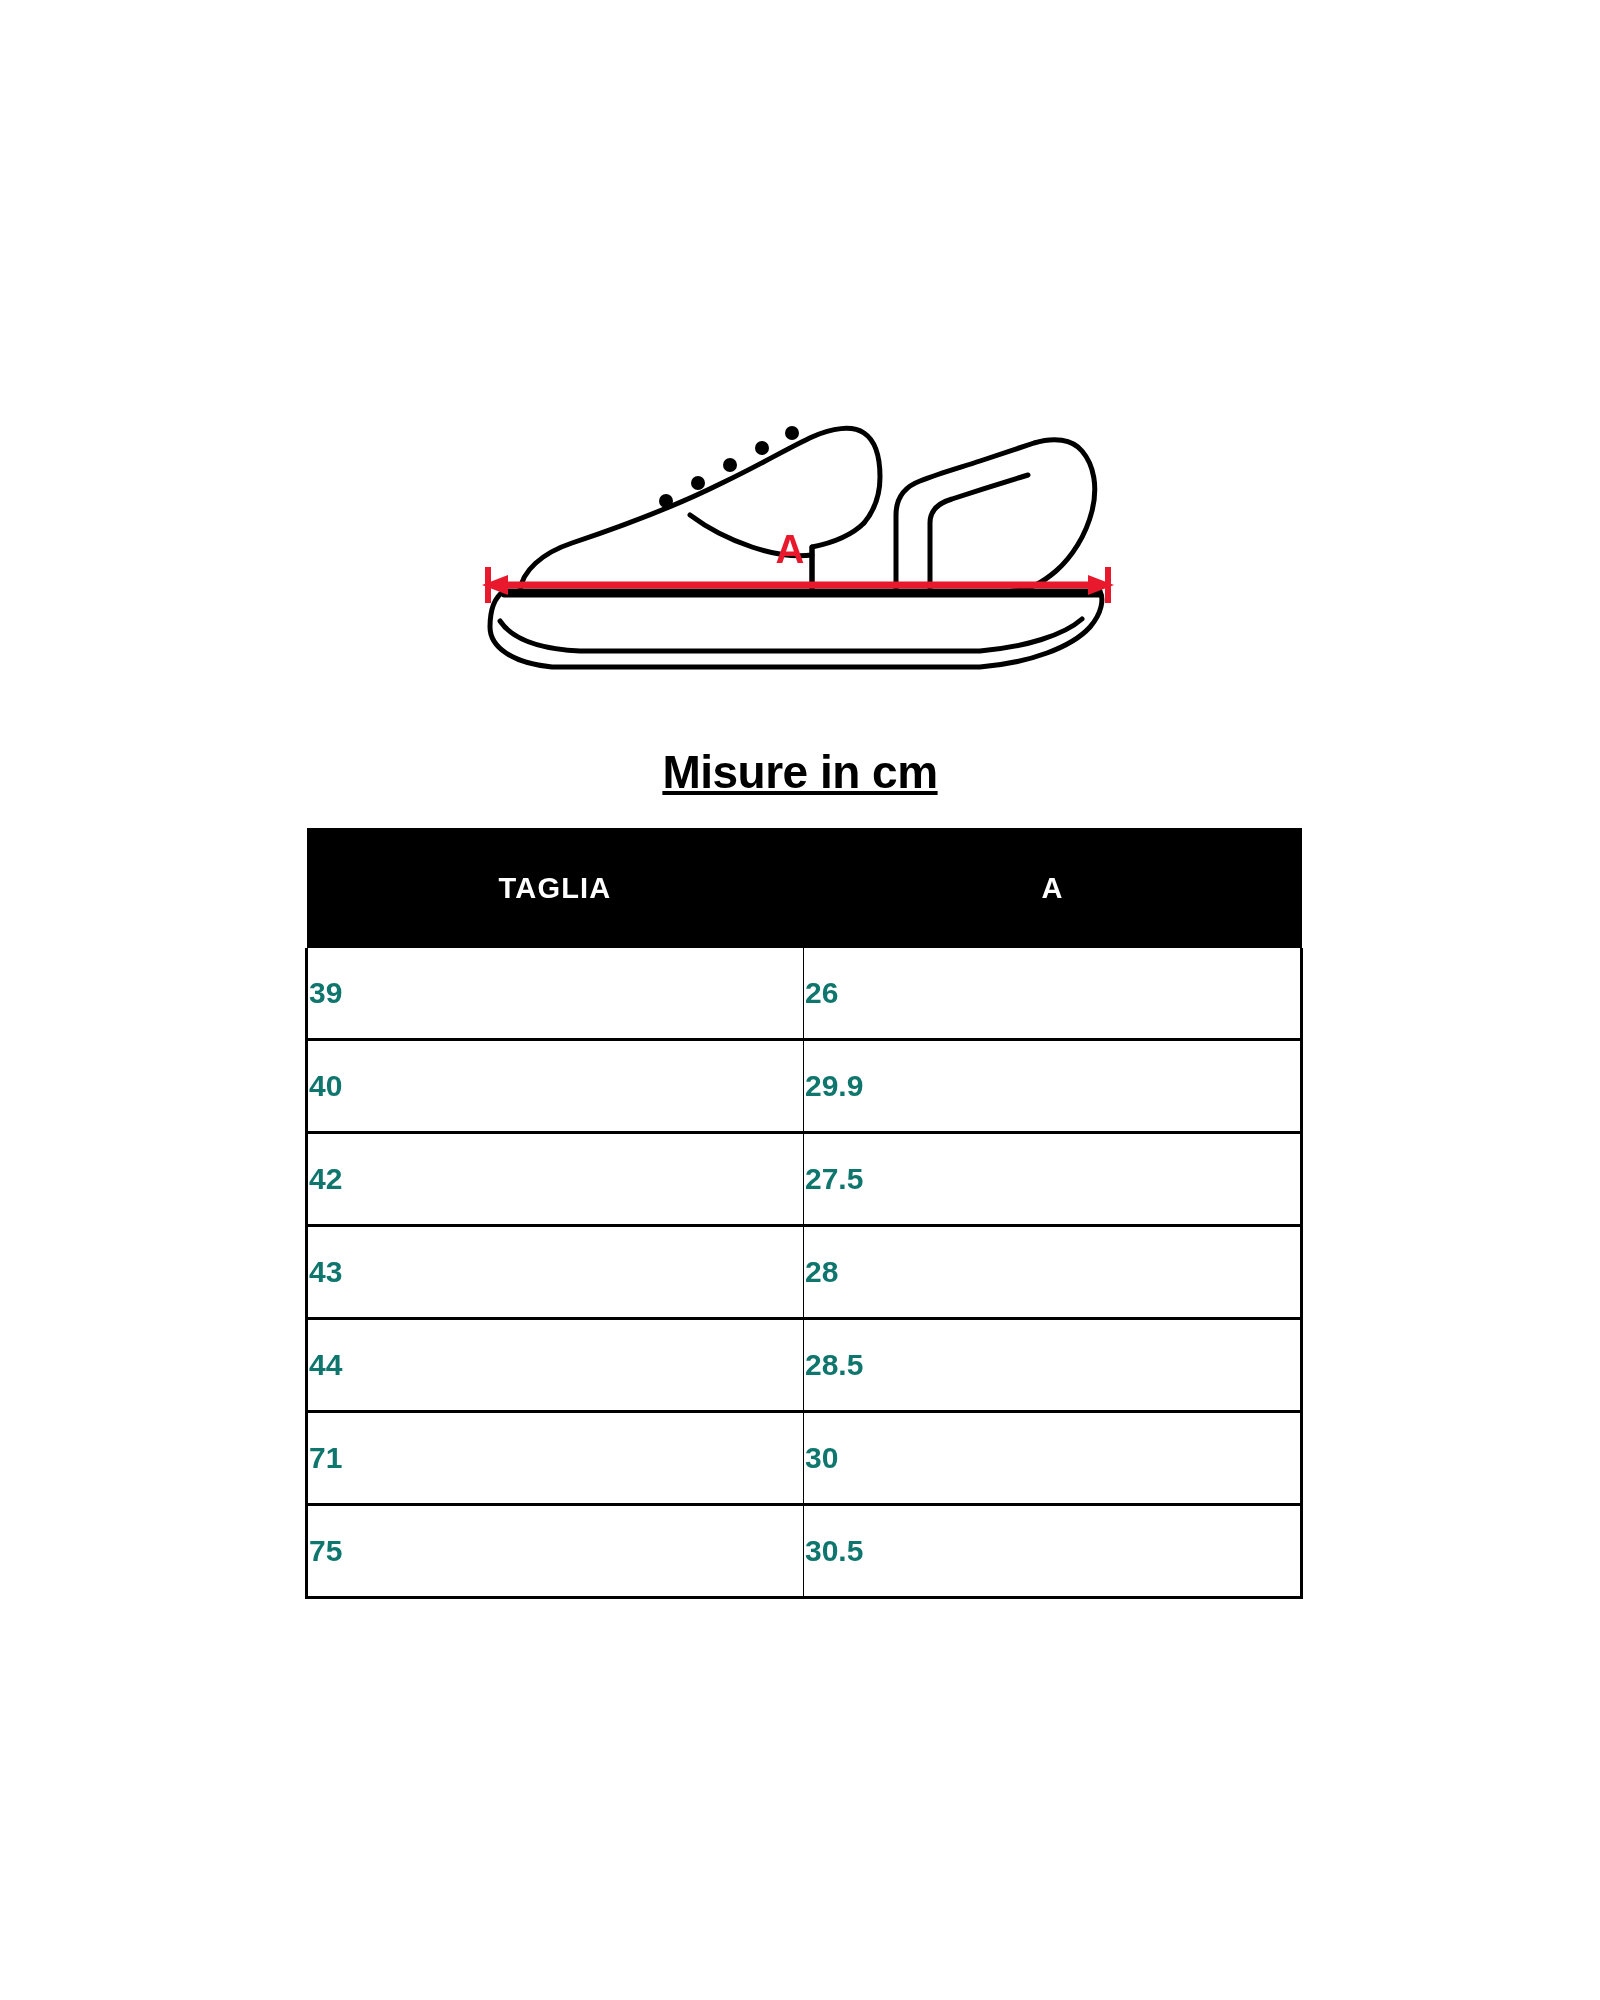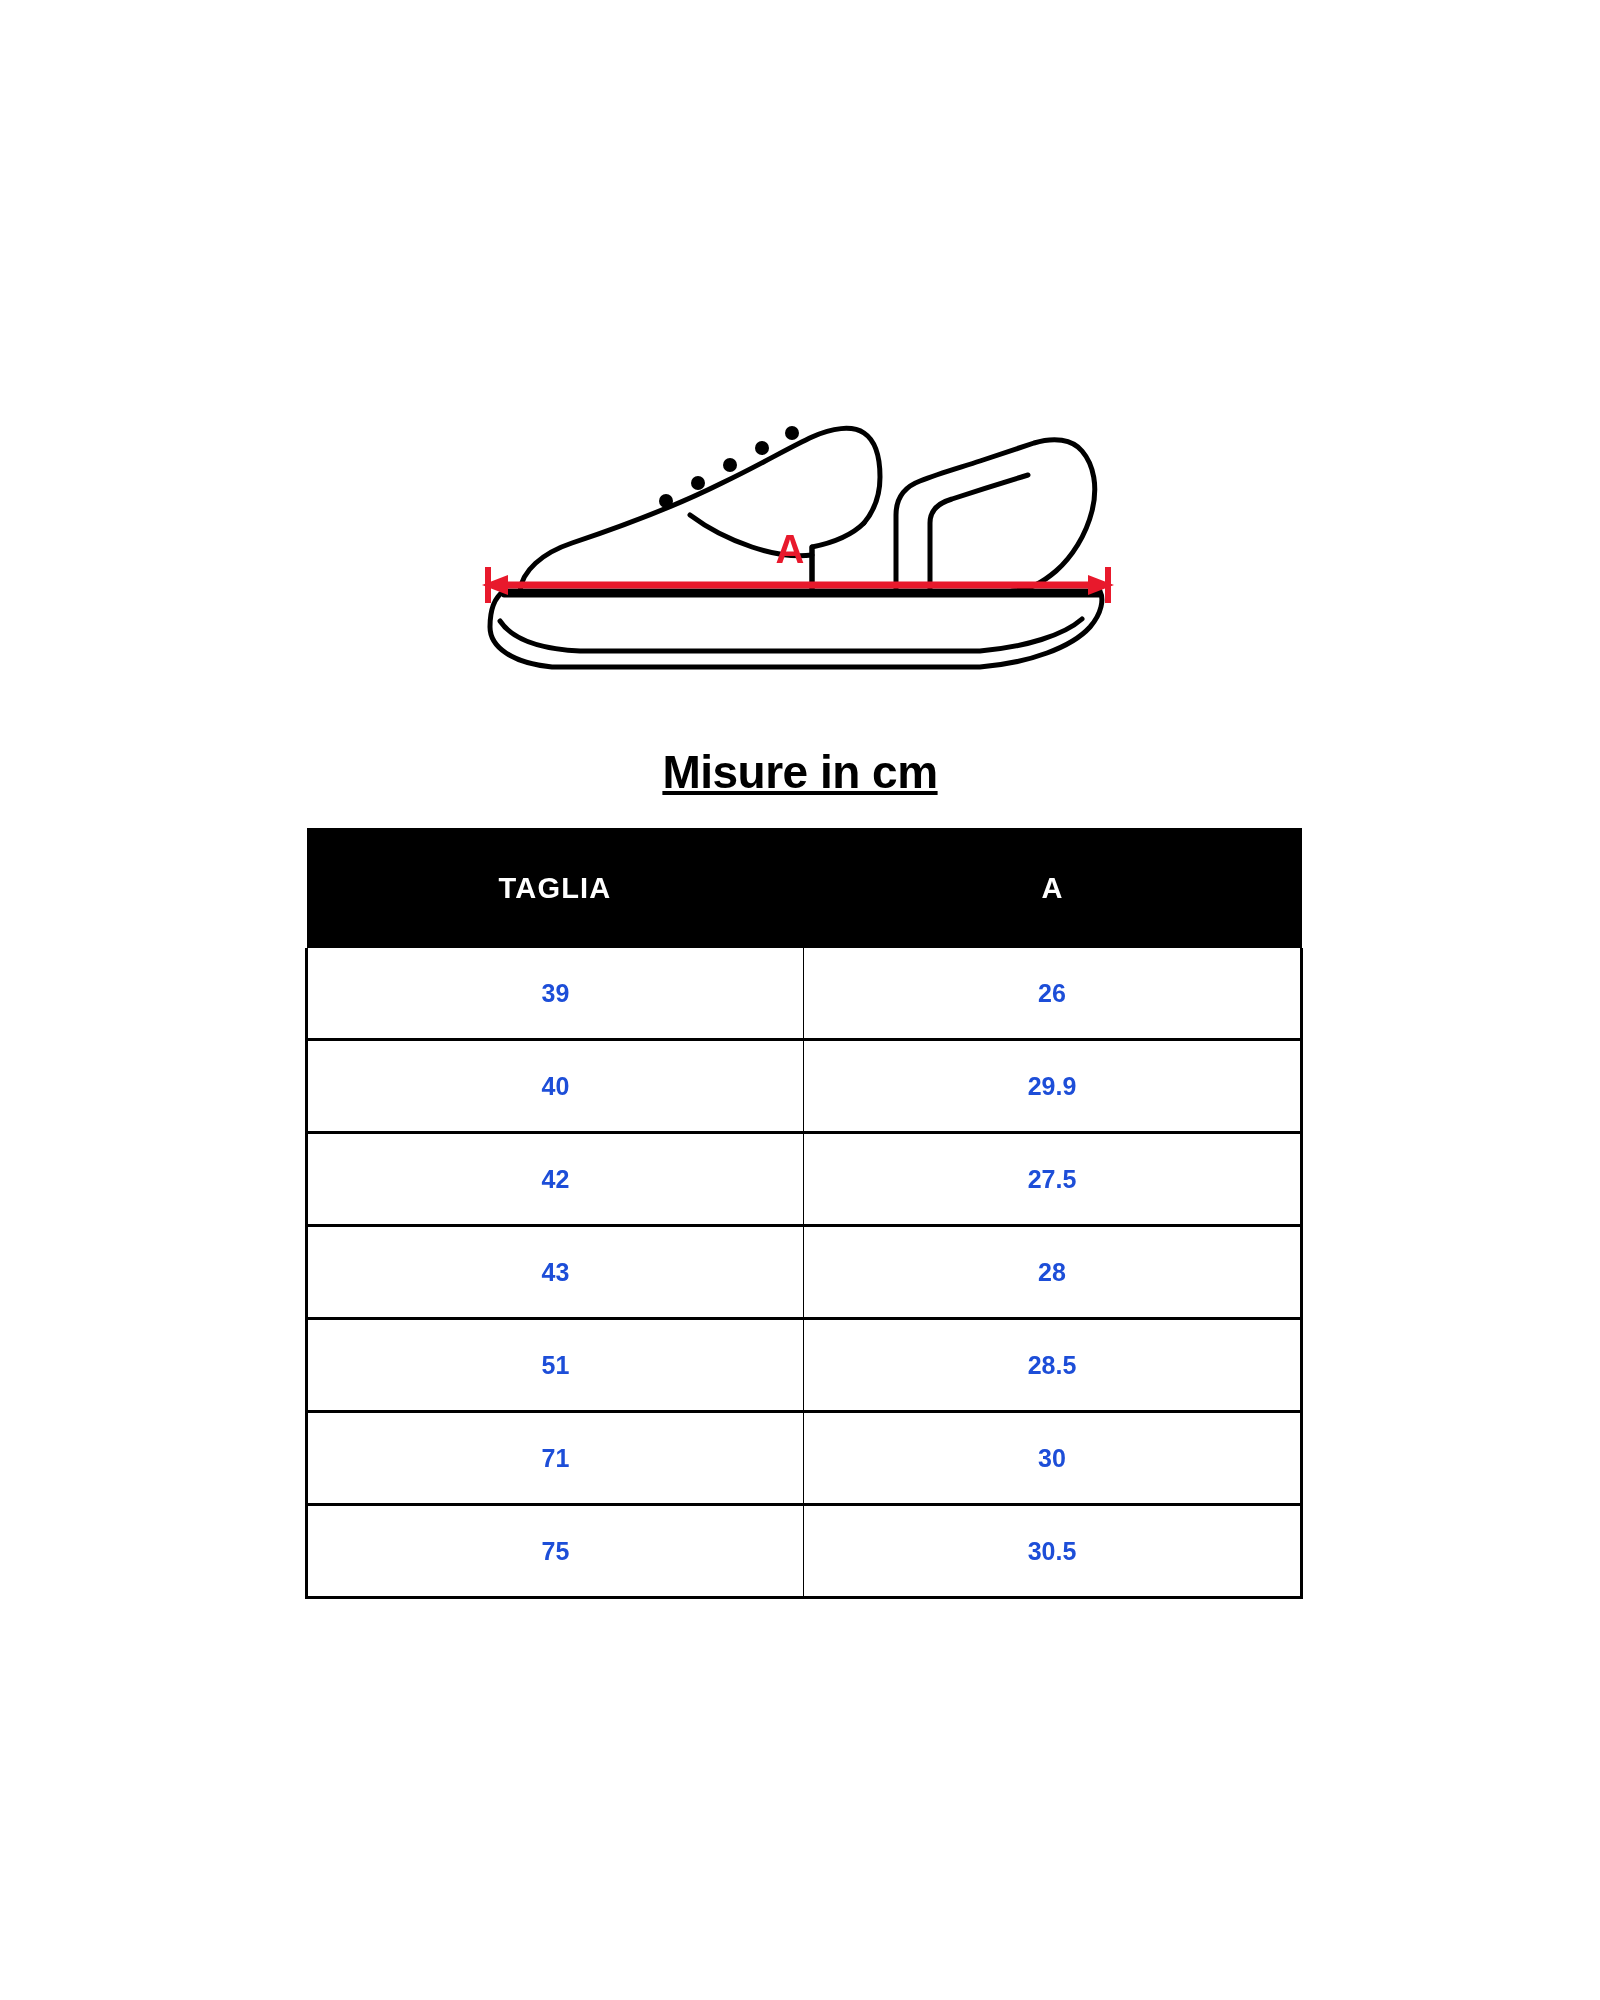--- a/index.html
+++ b/index.html
@@ -72,25 +72,25 @@
     font-size: 29px;
     font-weight: bold;
     letter-spacing: 1.2px;
     height: 118px;
     vertical-align: middle;
     border: none;
   }
 
   #size-table tbody td {
     height: 88px;
-    text-align: center;
+    text-align: left;
     vertical-align: middle;
-    font-size: 25px;
+    font-size: 30px;
     font-weight: bold;
-    color: #1d4ed8;
+    color: #0f766e;
     border-left: 3px solid #000000;
     border-right: 3px solid #000000;
     border-bottom: 3px solid #000000;
     background: #ffffff;
   }
   #size-table tbody tr td:first-child {
     border-right: 1.5px solid #000000;
   }
   #size-table tbody tr td:last-child {
     border-left: 1.5px solid #000000;
@@ -180,21 +180,21 @@
       </tr>
       <tr>
         <td>42</td>
         <td>27.5</td>
       </tr>
       <tr>
         <td>43</td>
         <td>28</td>
       </tr>
       <tr>
-        <td>51</td>
+        <td>44</td>
         <td>28.5</td>
       </tr>
       <tr>
         <td>71</td>
         <td>30</td>
       </tr>
       <tr>
         <td>75</td>
         <td>30.5</td>
       </tr>

